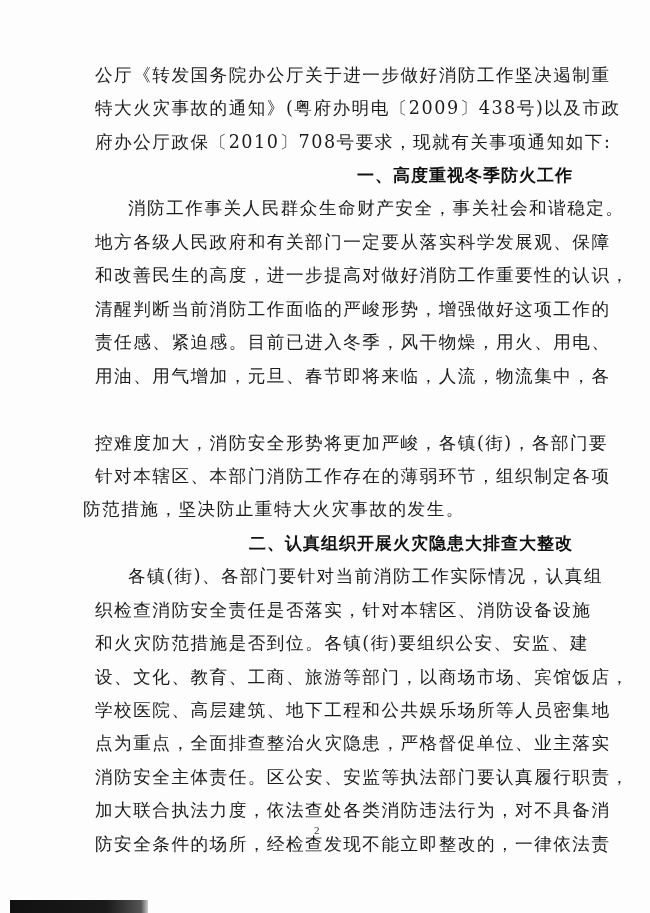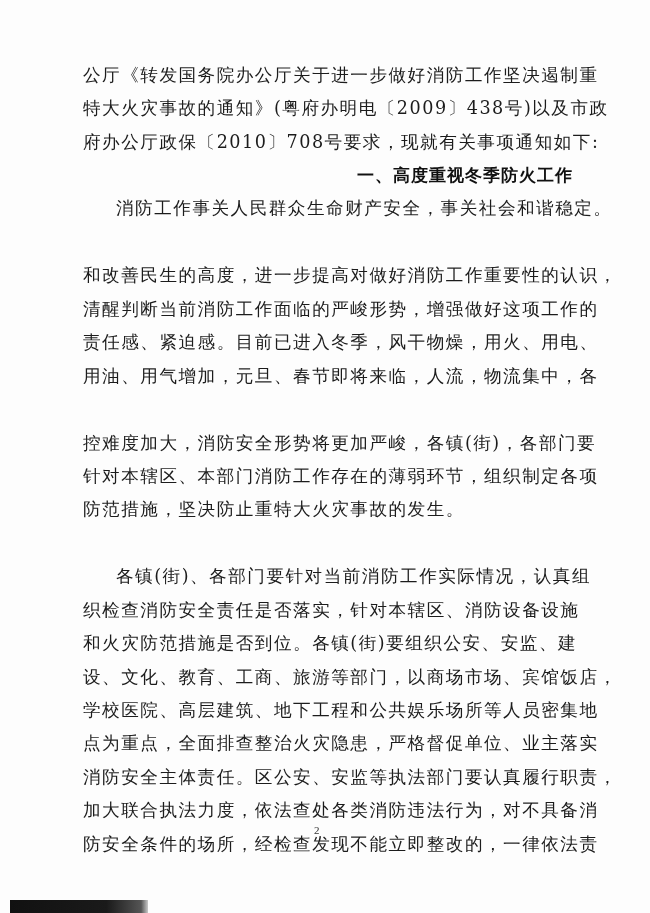--- a/index.html
+++ b/index.html
@@ -7,21 +7,21 @@
       width: 650px; height: 913px; position: relative; overflow: hidden;
       font-family: "DejaVu Serif", "Liberation Serif", serif;
       color: #1a1a1a;
     }
     .page { position: absolute; left: 0; top: 0; width: 650px; height: 913px; background: #fdfdfd; }
     .line {
       position: absolute; left: 83px; width: 490px;
       font-size: 17.6px; line-height: 22px; white-space: nowrap;
       letter-spacing: 1.5px; color: #1c1c1c;
     }
-    .line.justify { text-align-last: justify; text-align: justify; }
+    .line.justify { text-align-last: justify; text-align: justify; margin-left: 12px; }
     .indent { left: 116px; width: 457px; text-align: right; }
     .heading {
       font-family: "DejaVu Sans", "Liberation Sans", sans-serif;
       font-weight: bold; font-size: 17px; letter-spacing: 1px; color: #111;
     }
     .page-number {
       position: absolute; left: 314px; top: 824px;
       font-size: 11px; color: #333; font-family: "Liberation Serif", serif;
     }
     .scan-mark {
@@ -35,28 +35,30 @@
 
 <div class="page">
 
   <div class="line justify" style="top:64px">公厅《转发国务院办公厅关于进一步做好消防工作坚决遏制重</div>
   <div class="line justify" style="top:97px">特大火灾事故的通知》(粤府办明电〔2009〕438号)以及市政</div>
   <div class="line justify" style="top:131px">府办公厅政保〔2010〕708号要求，现就有关事项通知如下:</div>
 
   <div class="line indent heading" style="top:164px">一、高度重视冬季防火工作</div>
 
   <div class="line indent justify" style="top:197px">消防工作事关人民群众生命财产安全，事关社会和谐稳定。</div>
+  <div class="line justify" style="top:231px">地方各级人民政府和有关部门一定要从落实科学发展观、保障</div>
   <div class="line justify" style="top:298px">清醒判断当前消防工作面临的严峻形势，增强做好这项工作的</div>
   <div class="line justify" style="top:264px">和改善民生的高度，进一步提高对做好消防工作重要性的认识，</div>
   <div class="line justify" style="top:331px">责任感、紧迫感。目前已进入冬季，风干物燥，用火、用电、</div>
   <div class="line justify" style="top:365px">用油、用气增加，元旦、春节即将来临，人流，物流集中，各</div>
   <div class="line justify" style="top:432px">控难度加大，消防安全形势将更加严峻，各镇(街)，各部门要</div>
   <div class="line justify" style="top:465px">针对本辖区、本部门消防工作存在的薄弱环节，组织制定各项</div>
   <div class="line" style="top:498px">防范措施，坚决防止重特大火灾事故的发生。</div>
 
+  <div class="line indent heading" style="top:532px">二、认真组织开展火灾隐患大排查大整改</div>
 
   <div class="line indent justify" style="top:565px">各镇(街)、各部门要针对当前消防工作实际情况，认真组</div>
   <div class="line justify" style="top:599px">织检查消防安全责任是否落实，针对本辖区、消防设备设施</div>
   <div class="line justify" style="top:632px">和火灾防范措施是否到位。各镇(街)要组织公安、安监、建</div>
   <div class="line justify" style="top:666px">设、文化、教育、工商、旅游等部门，以商场市场、宾馆饭店，</div>
   <div class="line justify" style="top:699px">学校医院、高层建筑、地下工程和公共娱乐场所等人员密集地</div>
   <div class="line justify" style="top:732px">点为重点，全面排查整治火灾隐患，严格督促单位、业主落实</div>
   <div class="line justify" style="top:799px">加大联合执法力度，依法查处各类消防违法行为，对不具备消</div>
   <div class="line justify" style="top:766px">消防安全主体责任。区公安、安监等执法部门要认真履行职责，</div>
   <div class="line justify" style="top:833px">防安全条件的场所，经检查发现不能立即整改的，一律依法责</div>

